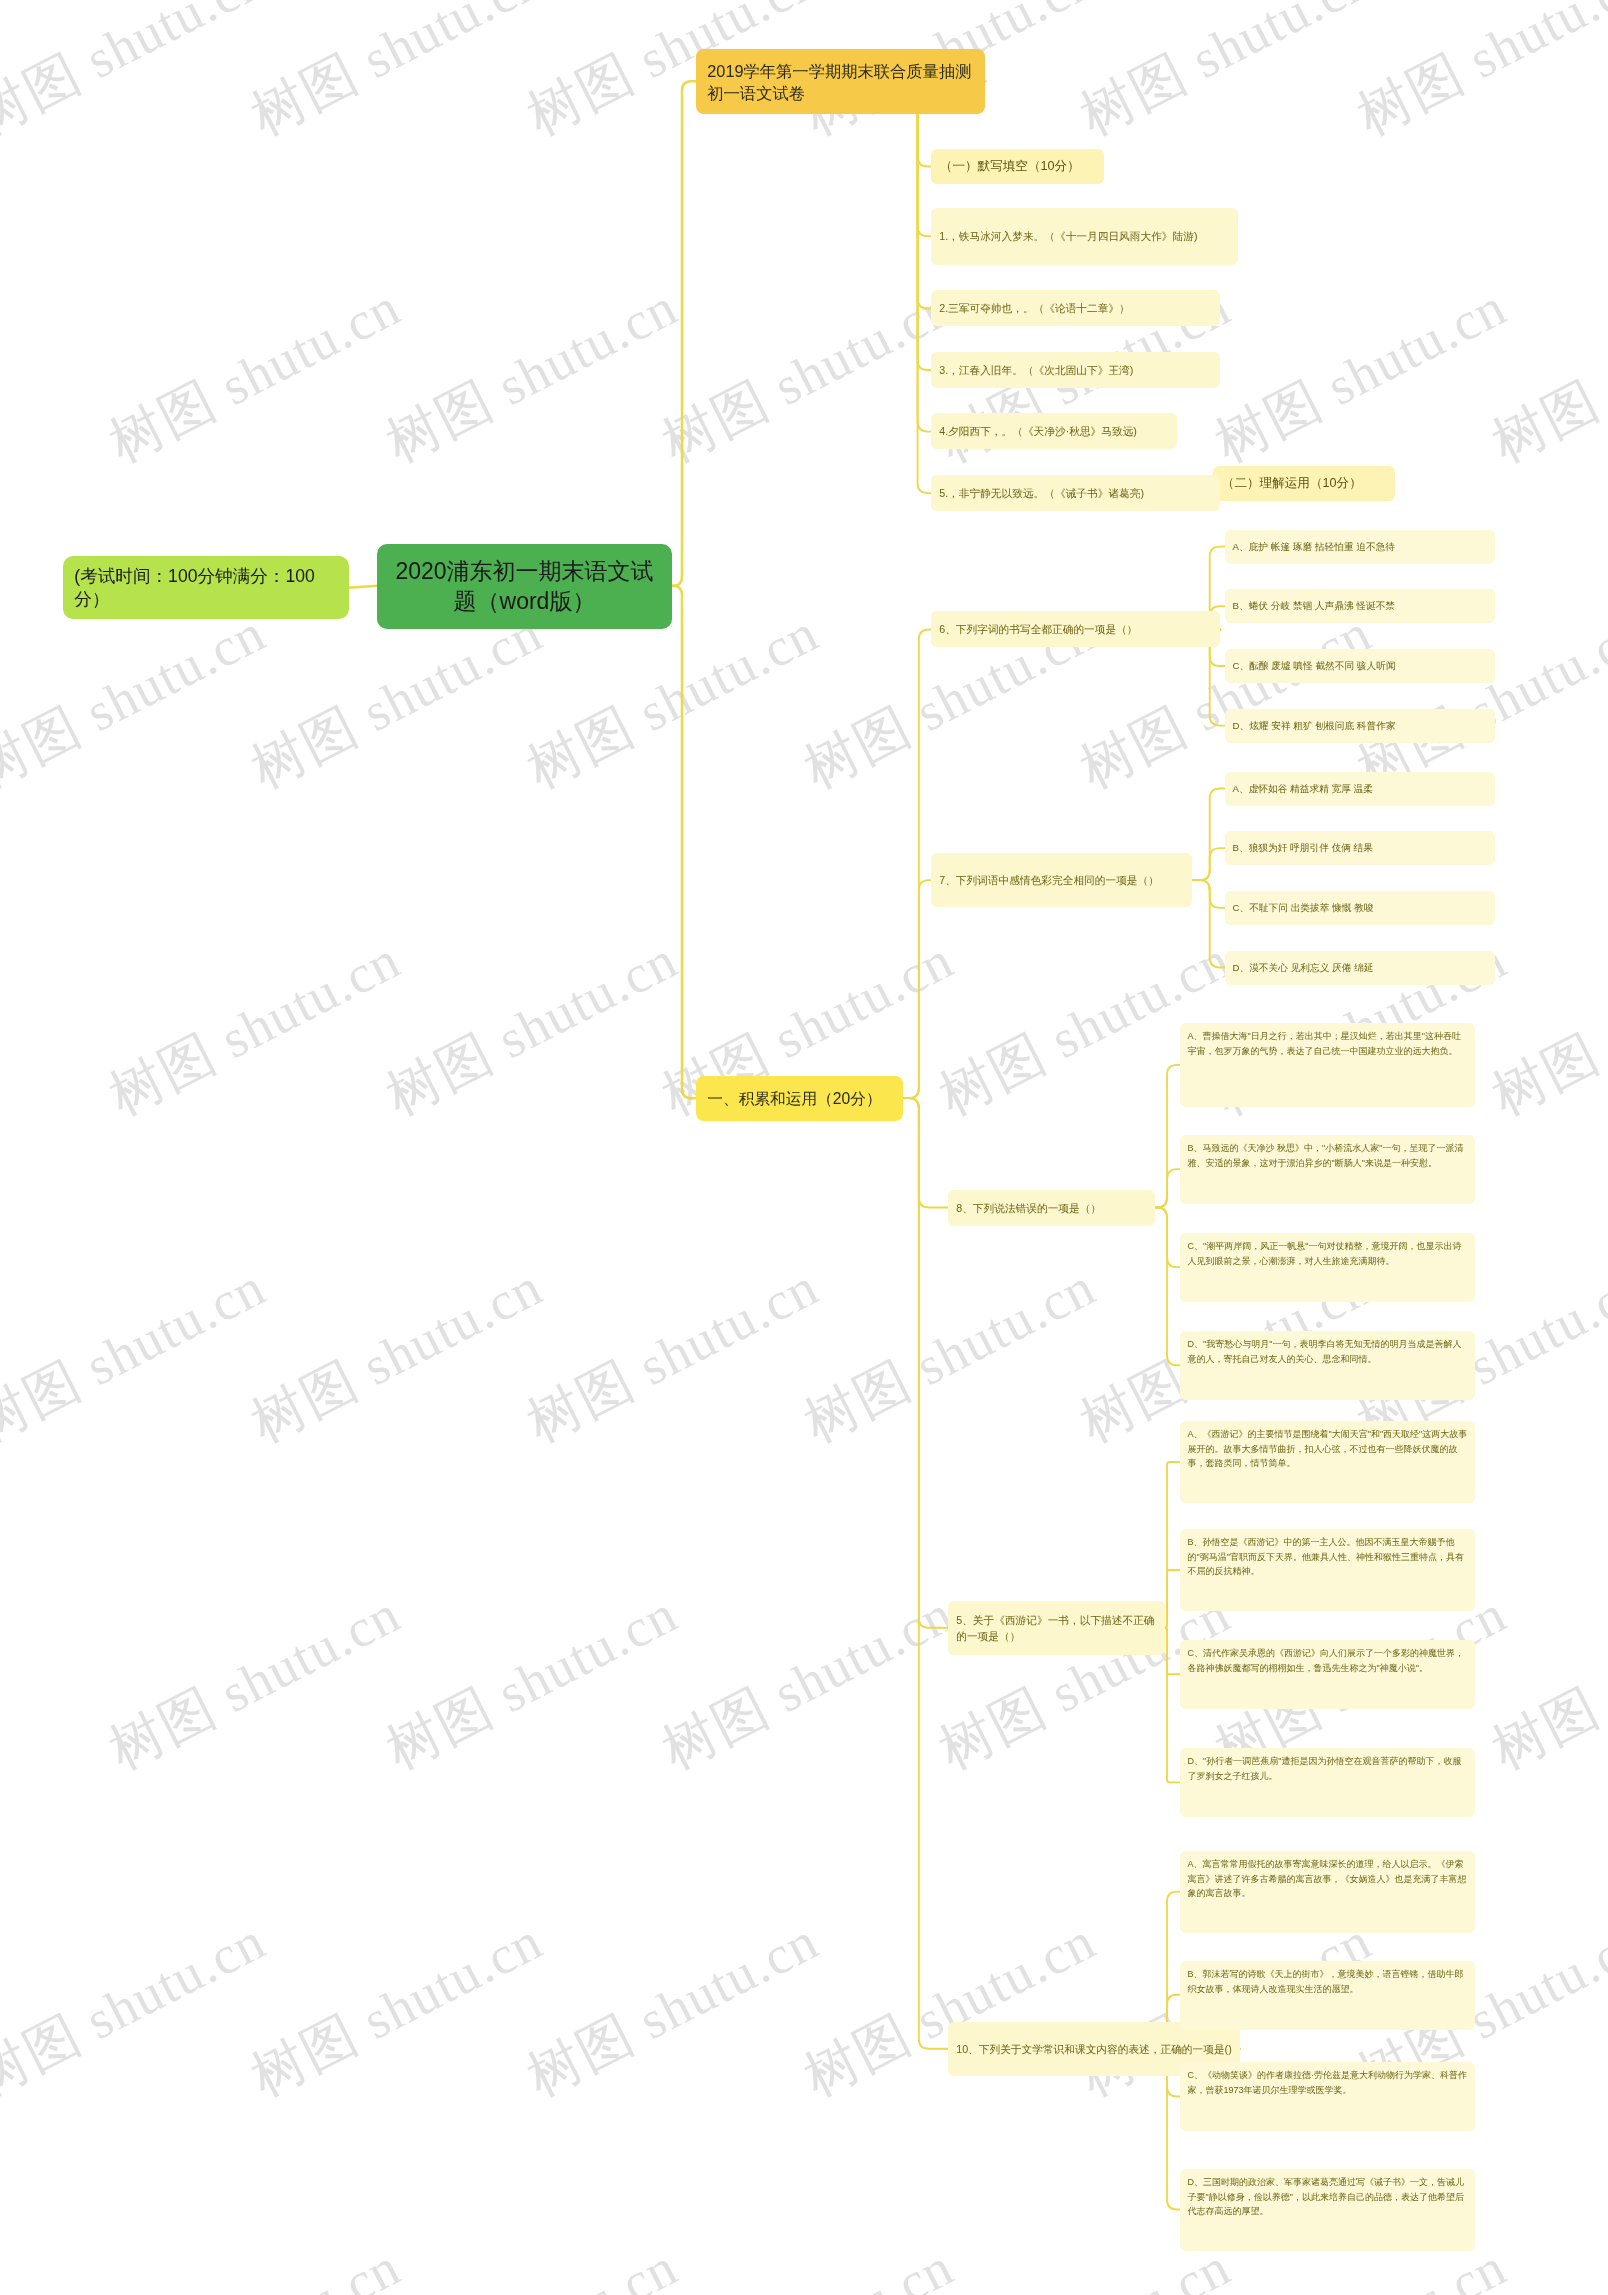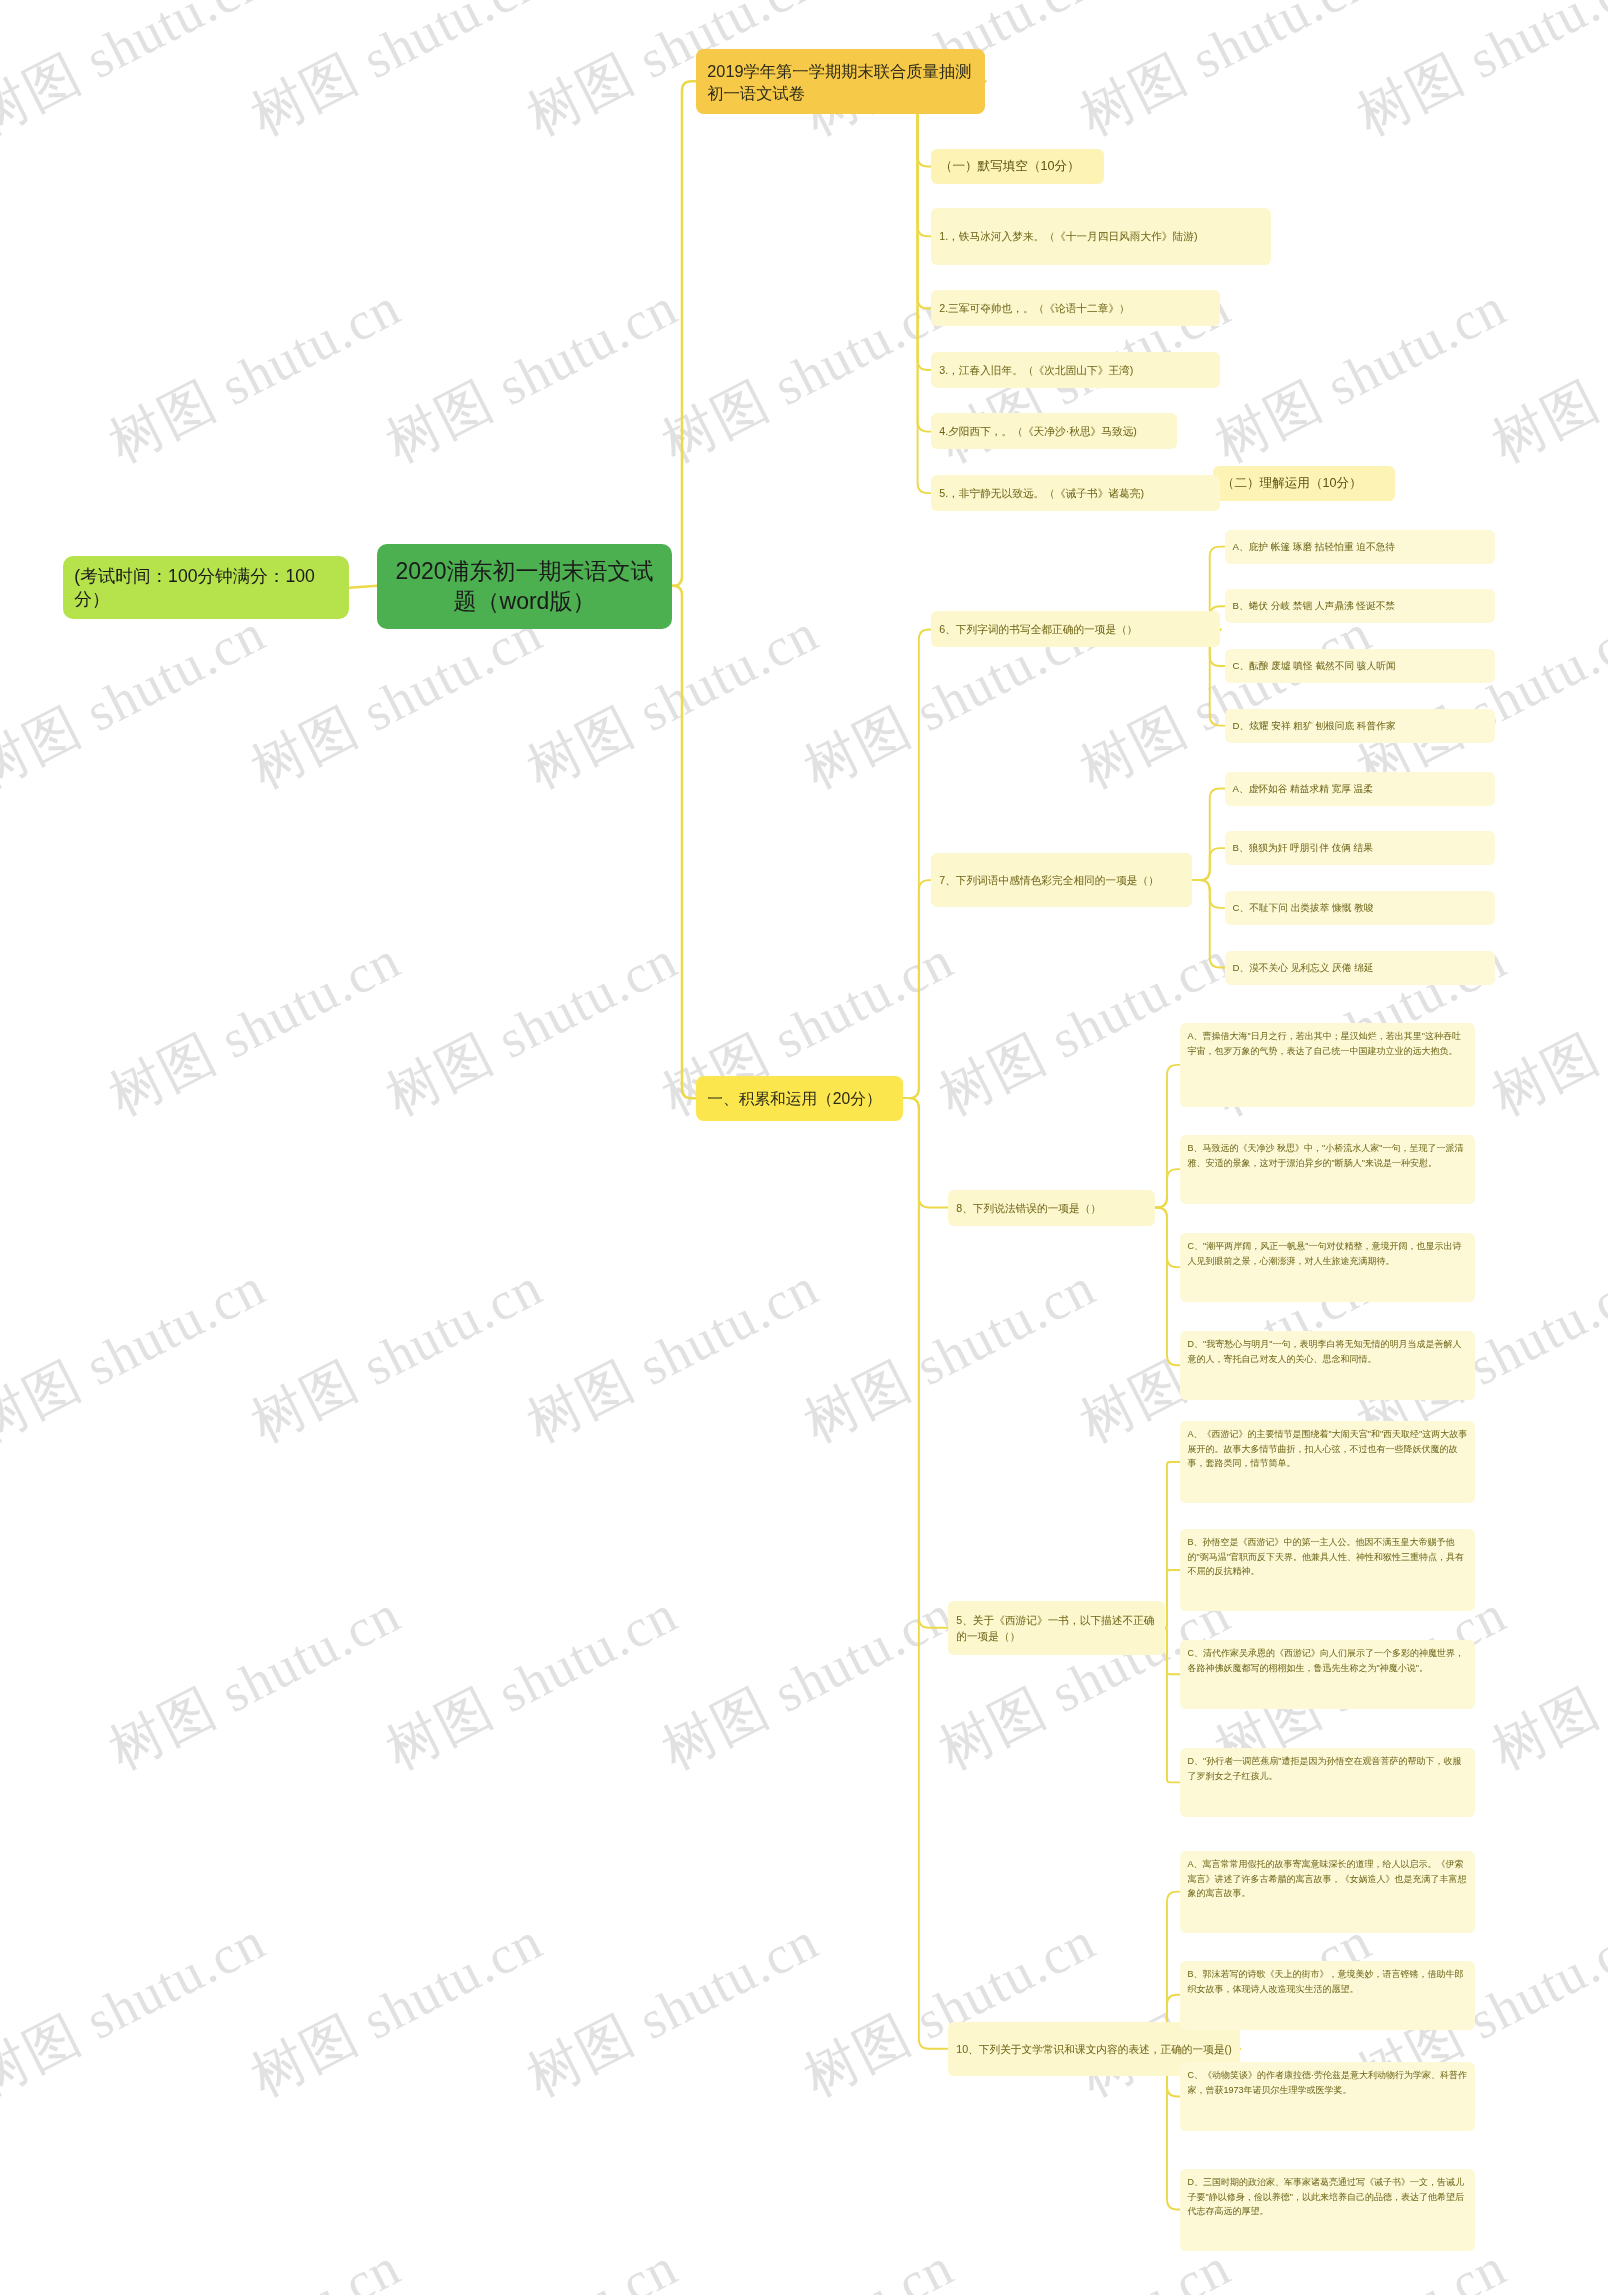--- a/index.html
+++ b/index.html
@@ -177,21 +177,21 @@
 </div>
 
 <div class="node n-grp" style="left:931px;top:149px;width:173px;min-height:35px;">
   <span class="txt">（一）默写填空（10分）</span>
 </div>
 
 <div class="node n-grp" style="left:1213px;top:466px;width:182px;min-height:35px;">
   <span class="txt">（二）理解运用（10分）</span>
 </div>
 
-<div class="node n-item" style="left:931px;top:208px;width:340px;min-height:57px;">
+<div class="node n-item" style="left:931px;top:208px;width:307px;min-height:57px;">
   <span class="txt">1.，铁马冰河入梦来。（《十一月四日风雨大作》陆游)</span>
 </div>
 <div class="node n-item" style="left:931px;top:290px;width:289px;min-height:36px;">
   <span class="txt">2.三军可夺帅也，。（《论语十二章》）</span>
 </div>
 <div class="node n-item" style="left:931px;top:352px;width:289px;min-height:36px;">
   <span class="txt">3.，江春入旧年。（《次北固山下》王湾)</span>
 </div>
 <div class="node n-item" style="left:931px;top:413px;width:246px;min-height:36px;justify-content:center;">
   <span class="txt">4.夕阳西下，。（《天净沙·秋思》马致远)</span>

